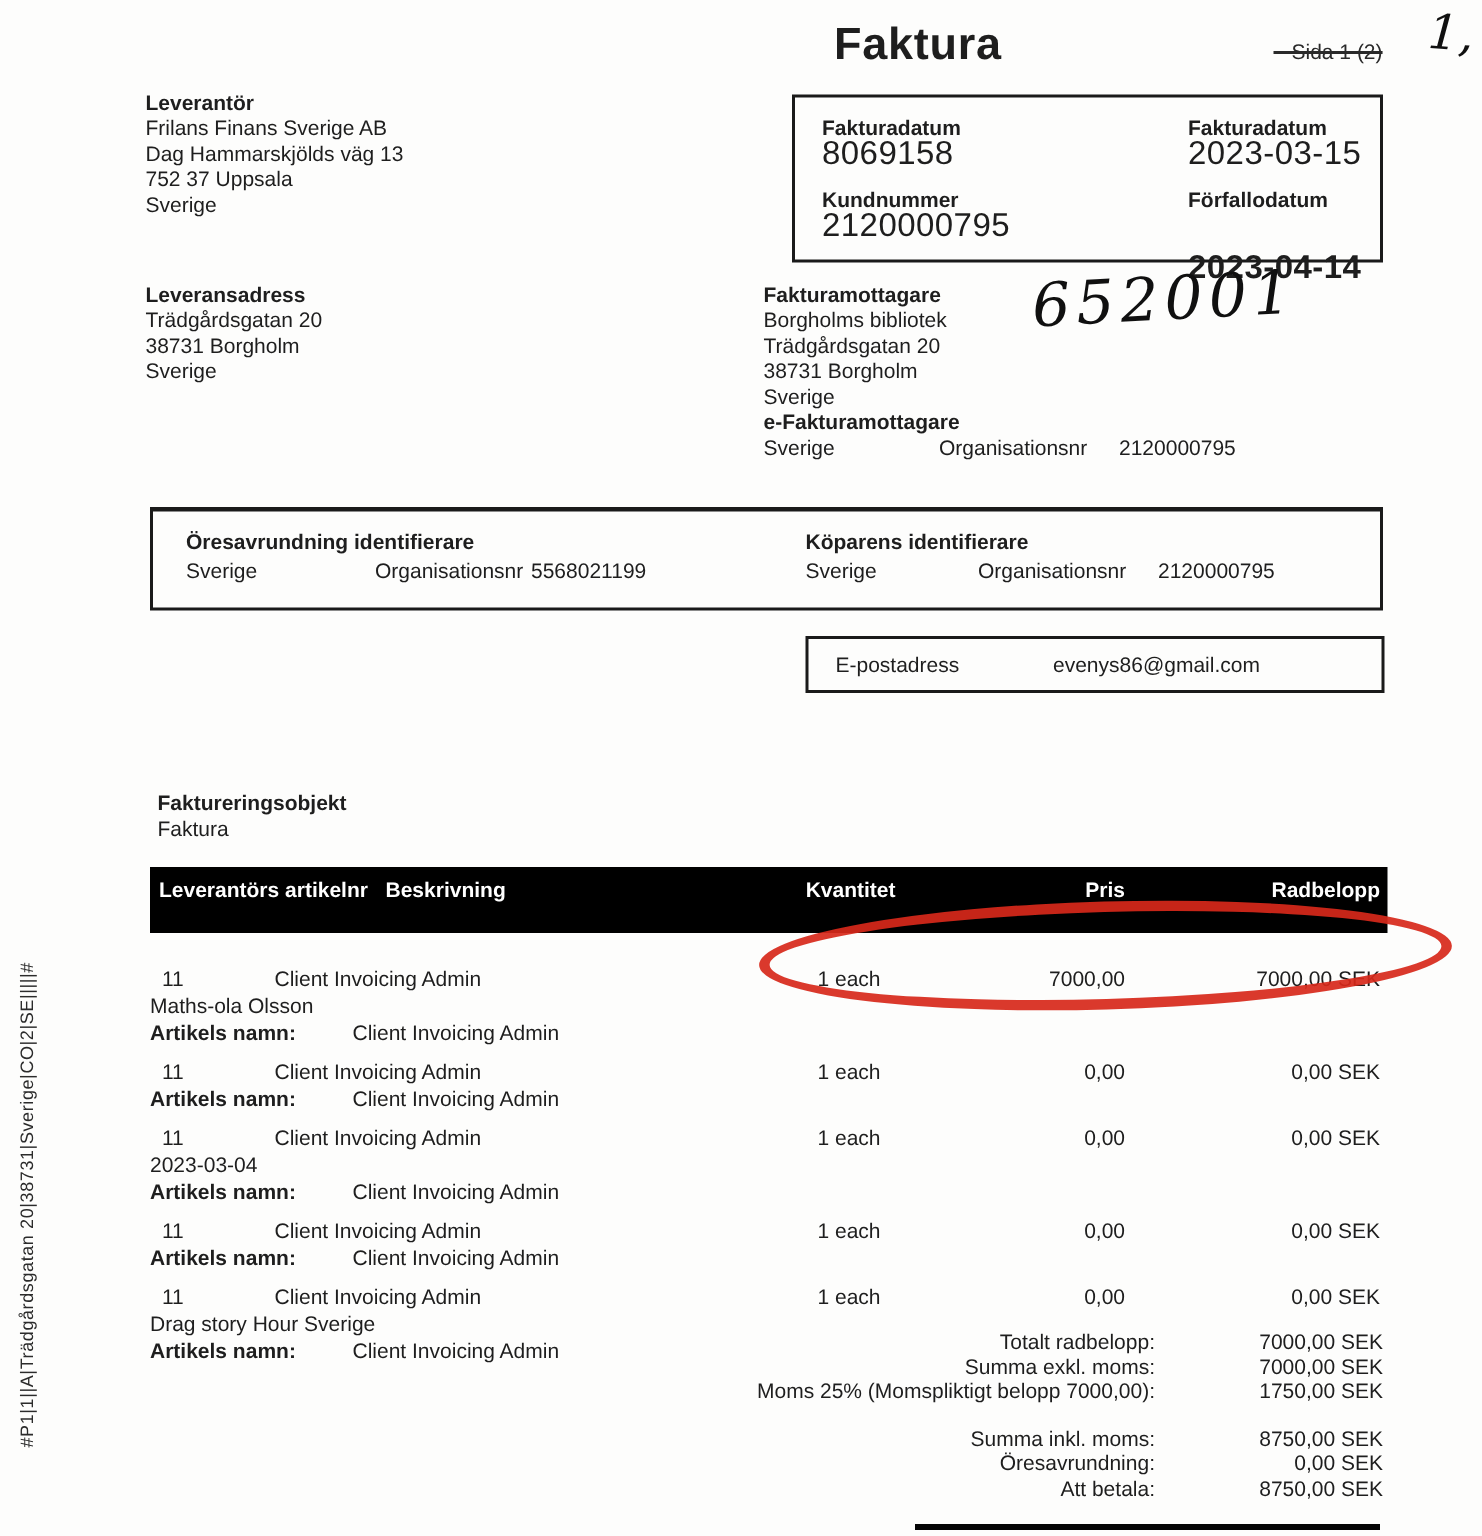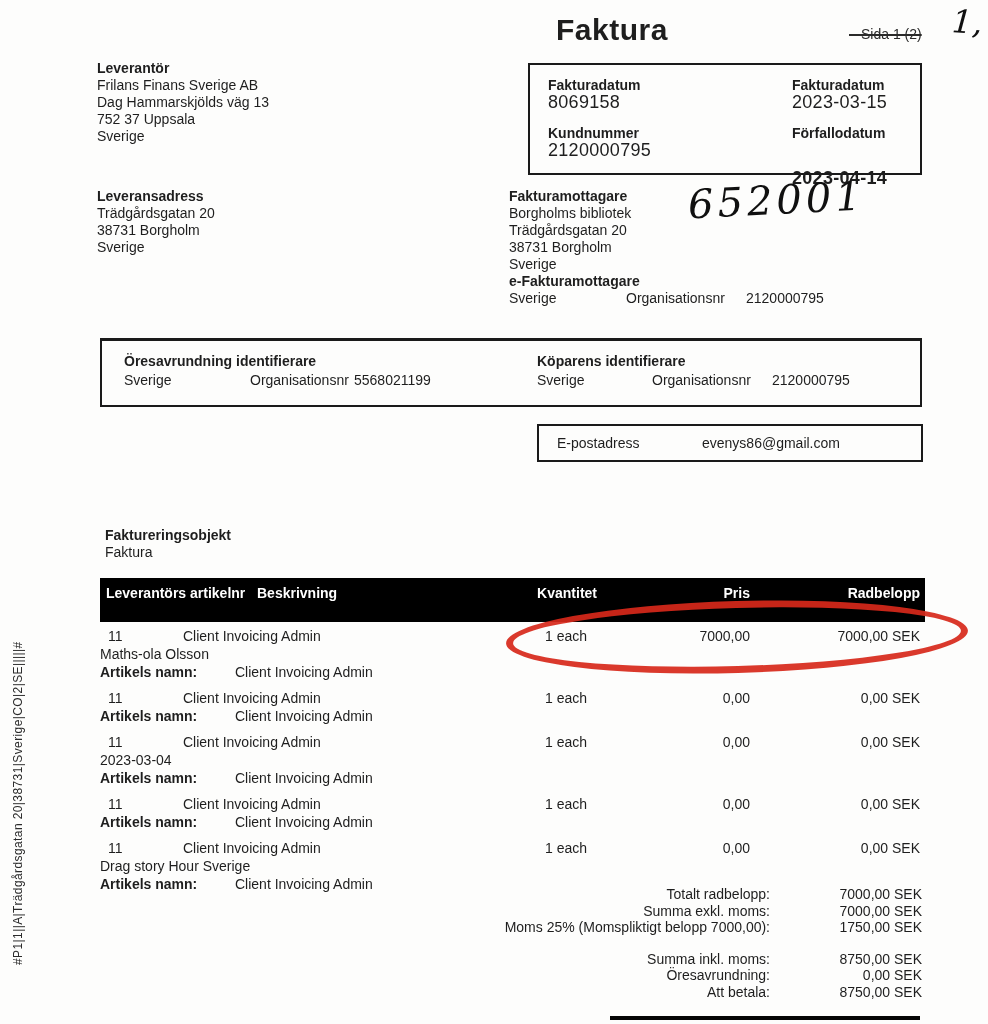--- a/index.html
+++ b/index.html
@@ -15,25 +15,25 @@
   .title{font-size:30px;font-weight:bold;letter-spacing:.5px;}
   .struck{text-decoration:line-through;text-decoration-thickness:2px;color:#2a2a2a;}
   .struck::before{content:"";display:inline-block;width:16px;border-top:2px solid #2a2a2a;vertical-align:middle;margin-right:-4px;}
   .hand{font-family:"DejaVu Serif","Liberation Serif",serif;font-style:italic;color:#101010;}
   
   .box{border:2px solid #1a1a1a;background:transparent;}
   .idbox{border:2px solid #1a1a1a;border-top-width:3px;}
   
   .addr div{height:17px;}
   
-  .metaval{font-size:18px;letter-spacing:.3px;}
+  .metaval{font-size:22px;letter-spacing:.3px;}
   
   .thead{background:#000;color:#fff;height:44px;position:relative;font-weight:bold;}
   .thead span{position:absolute;top:7px;}
-  .rows{position:relative;padding-top:6px;}
+  .rows{position:relative;padding-top:22px;}
   .ti-row{position:relative;margin-bottom:8px;}
   .ti-row .c-art{position:absolute;left:8px;top:0;}
   .ti-row .c-qty{position:absolute;left:445px;top:0;}
   .ti-row .c-pris{position:absolute;right:175px;top:0;}
   .ti-row .c-rad{position:absolute;right:5px;top:0;}
   .c-desc{width:330px;}
   .c-desc .d-line1{padding-left:83px;height:18px;}
   .c-desc .d-note{height:18px;}
   .c-desc .d-artn{height:18px;}
   .c-desc .d-artn b{display:inline-block;width:135px;}

